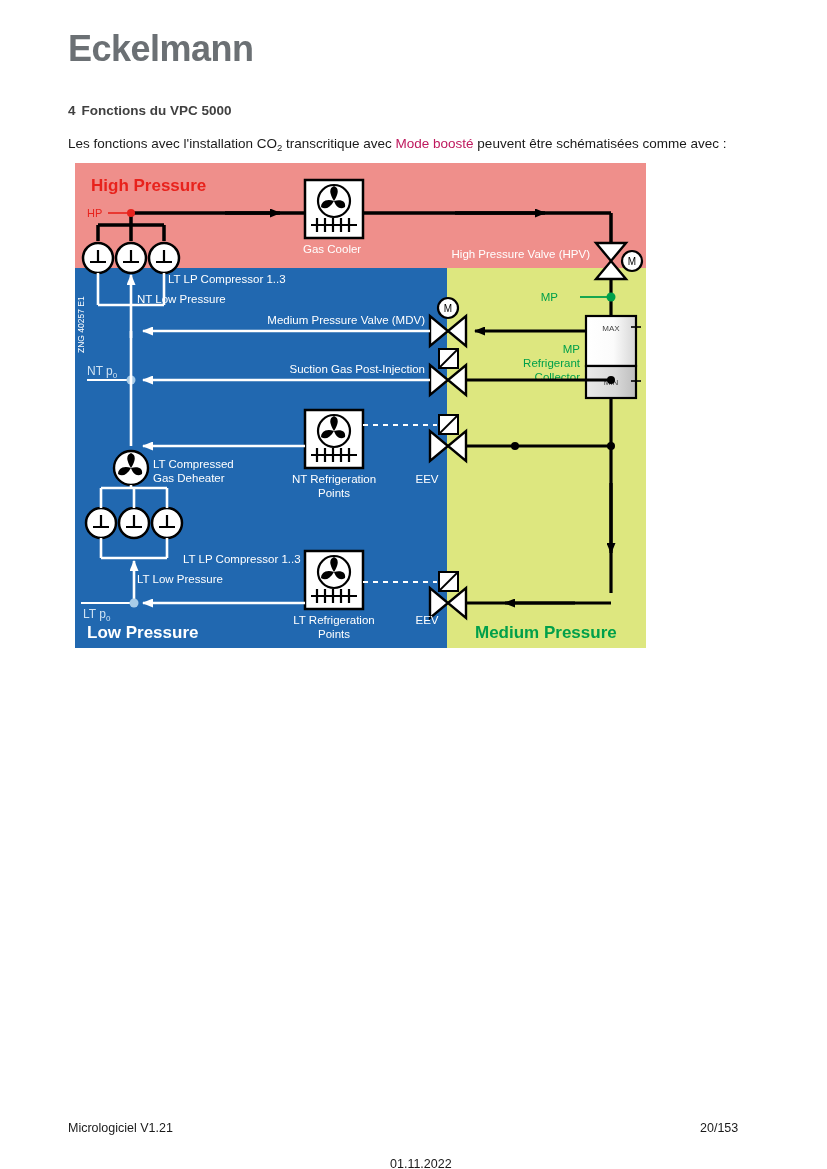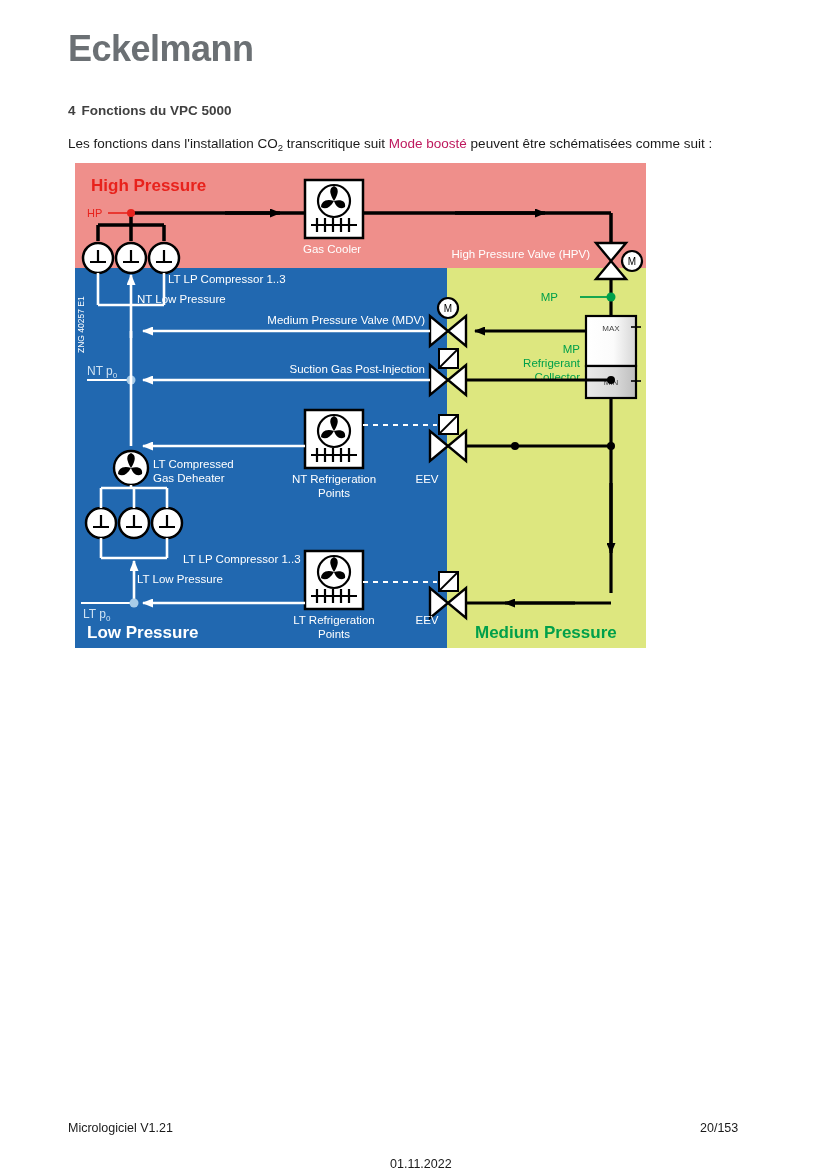--- a/index.html
+++ b/index.html
@@ -46,21 +46,21 @@
 
 <div class="page">
 
   <div class="brand">Eckelmann</div>
 
   <div class="heading">
     <span class="num">4</span><span>Fonctions du VPC 5000</span>
   </div>
 
   <div class="intro">
-    <span>Les fonctions dans l'installation CO</span><sub>2</sub><span> transcritique suit </span><span class="link">Mode boosté</span><span> peuvent être schématisées comme suit :</span>
+    <span>Les fonctions avec l'installation CO</span><sub>2</sub><span> transcritique avec </span><span class="link">Mode boosté</span><span> peuvent être schématisées comme avec :</span>
   </div>
 
   <div class="figure">
     <svg width="571" height="485" viewBox="0 0 571 485" xmlns="http://www.w3.org/2000/svg">
       <defs>
         <marker id="ahR" markerWidth="11" markerHeight="9" refX="10" refY="4.5" orient="auto" markerUnits="userSpaceOnUse">
           <path d="M0,0 L11,4.5 L0,9 Z" fill="#000"></path>
         </marker>
         <marker id="ahL" markerWidth="11" markerHeight="9" refX="10" refY="4.5" orient="auto" markerUnits="userSpaceOnUse">
           <path d="M0,0 L11,4.5 L0,9 Z" fill="#000"></path>

